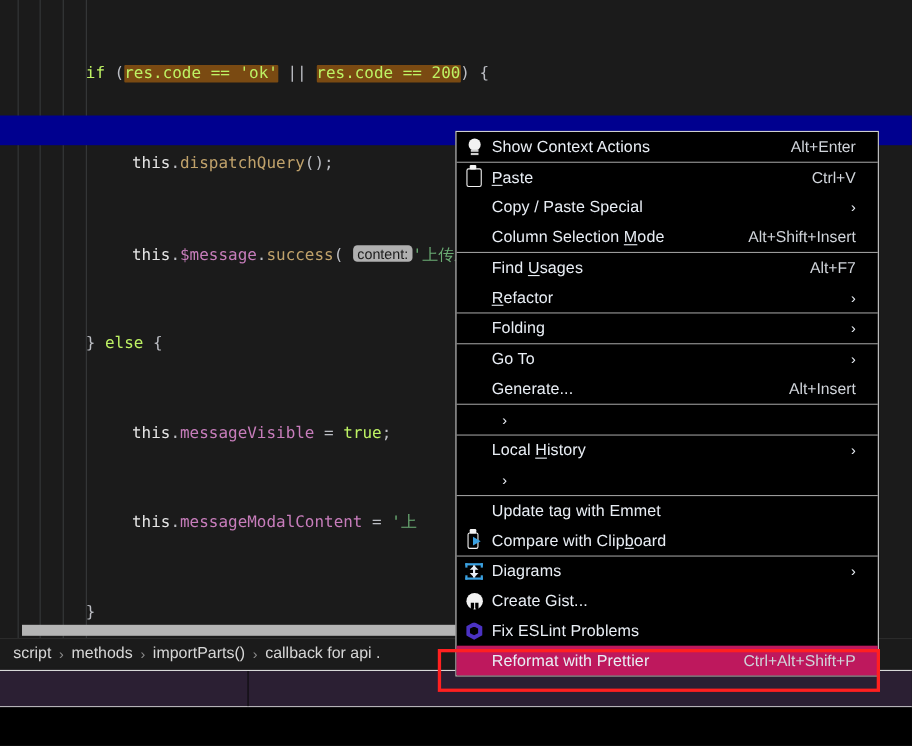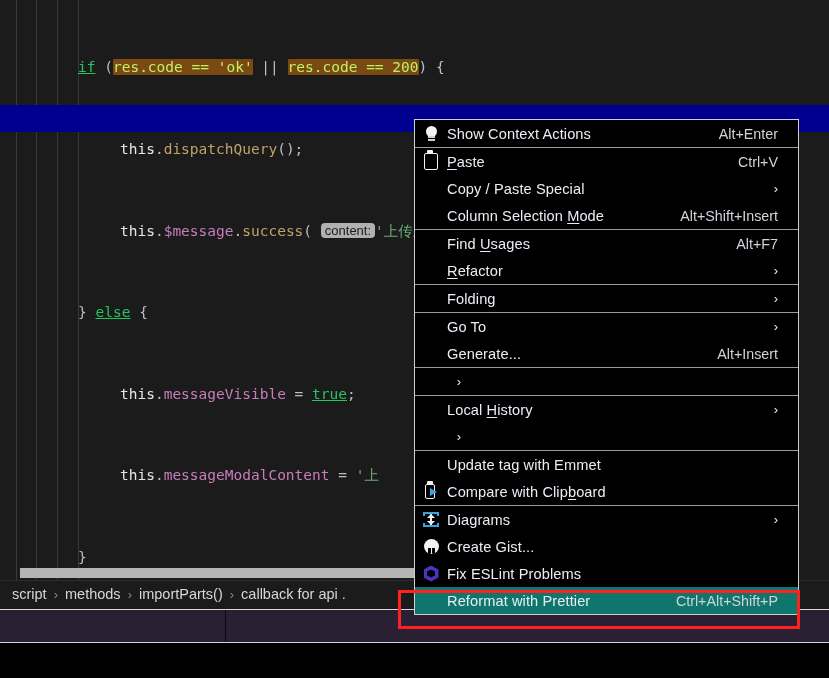--- a/index.html
+++ b/index.html
@@ -20,21 +20,21 @@
   .code{
     position:absolute;left:0;top:0;width:829px;
     font-family:"DejaVu Sans Mono","Liberation Mono",monospace;
     font-size:14.5px;line-height:27.2px;white-space:pre;
   }
   .line{position:relative;height:27.2px;padding-left:0;color:#bcbec4;}
   .line .txt{display:inline-block;padding-left:0;}
   .sel-bar{position:absolute;left:0;right:0;height:27.2px;background:#00008f;}
 
   
-  .kw{color:#22c55e;text-decoration:underline;}
+  .kw{color:#bef264;}
   .this{color:#e5e5e5;}
   .str{color:#6aab73;}
   .punc{color:#bcbec4;}
   .yellow{color:#c0a26b;}
   .pink{color:#c77dbb;}
 
   .hl-find{background:#7a4a12;color:#bef264;border-radius:1px;}
   .inlay{
     background:#b0b0b0;color:#1b1b1b;border-radius:4px;
     padding:0 4px;font-size:13px;font-family:"Liberation Sans",sans-serif;
@@ -80,21 +80,21 @@
     position:relative;display:flex;align-items:center;
     height:27px;padding:0 20px 0 0;cursor:default;box-sizing:border-box;
   }
   .mi .ico{
     width:32px;min-width:32px;display:flex;align-items:center;justify-content:center;
   }
   .mi .lbl{flex:1;white-space:nowrap;letter-spacing:.1px;}
   .mi .lbl u{text-decoration:underline;text-underline-offset:2px;}
   .mi .sk{color:#d0d4da;font-size:14.3px;white-space:nowrap;padding-left:14px;}
   .mi .arrow{width:14px;text-align:right;color:#e9eef5;font-size:13px;}
-  .mi.selected{background:#0f766e;}
+  .mi.selected{background:#be185d;}
   .msep{height:1px;background:#9a9a9a;margin:0;}
 
   
   .bulb{width:13px;height:16px;position:relative;}
   .bulb .b{position:absolute;left:1px;top:0;width:11px;height:11px;border-radius:50%;background:#f2f2f2;}
   .bulb .s1{position:absolute;left:3px;top:10px;width:7px;height:2px;background:#d0d0d0;}
   .bulb .s2{position:absolute;left:3px;top:13px;width:7px;height:2px;background:#d0d0d0;}
 
   .clip{width:12px;height:15px;border:1.6px solid #f2f2f2;border-radius:2px;position:relative;}
   .clip:before{content:"";position:absolute;left:2px;top:-4px;width:6px;height:4px;background:#f2f2f2;border-radius:1px;}

